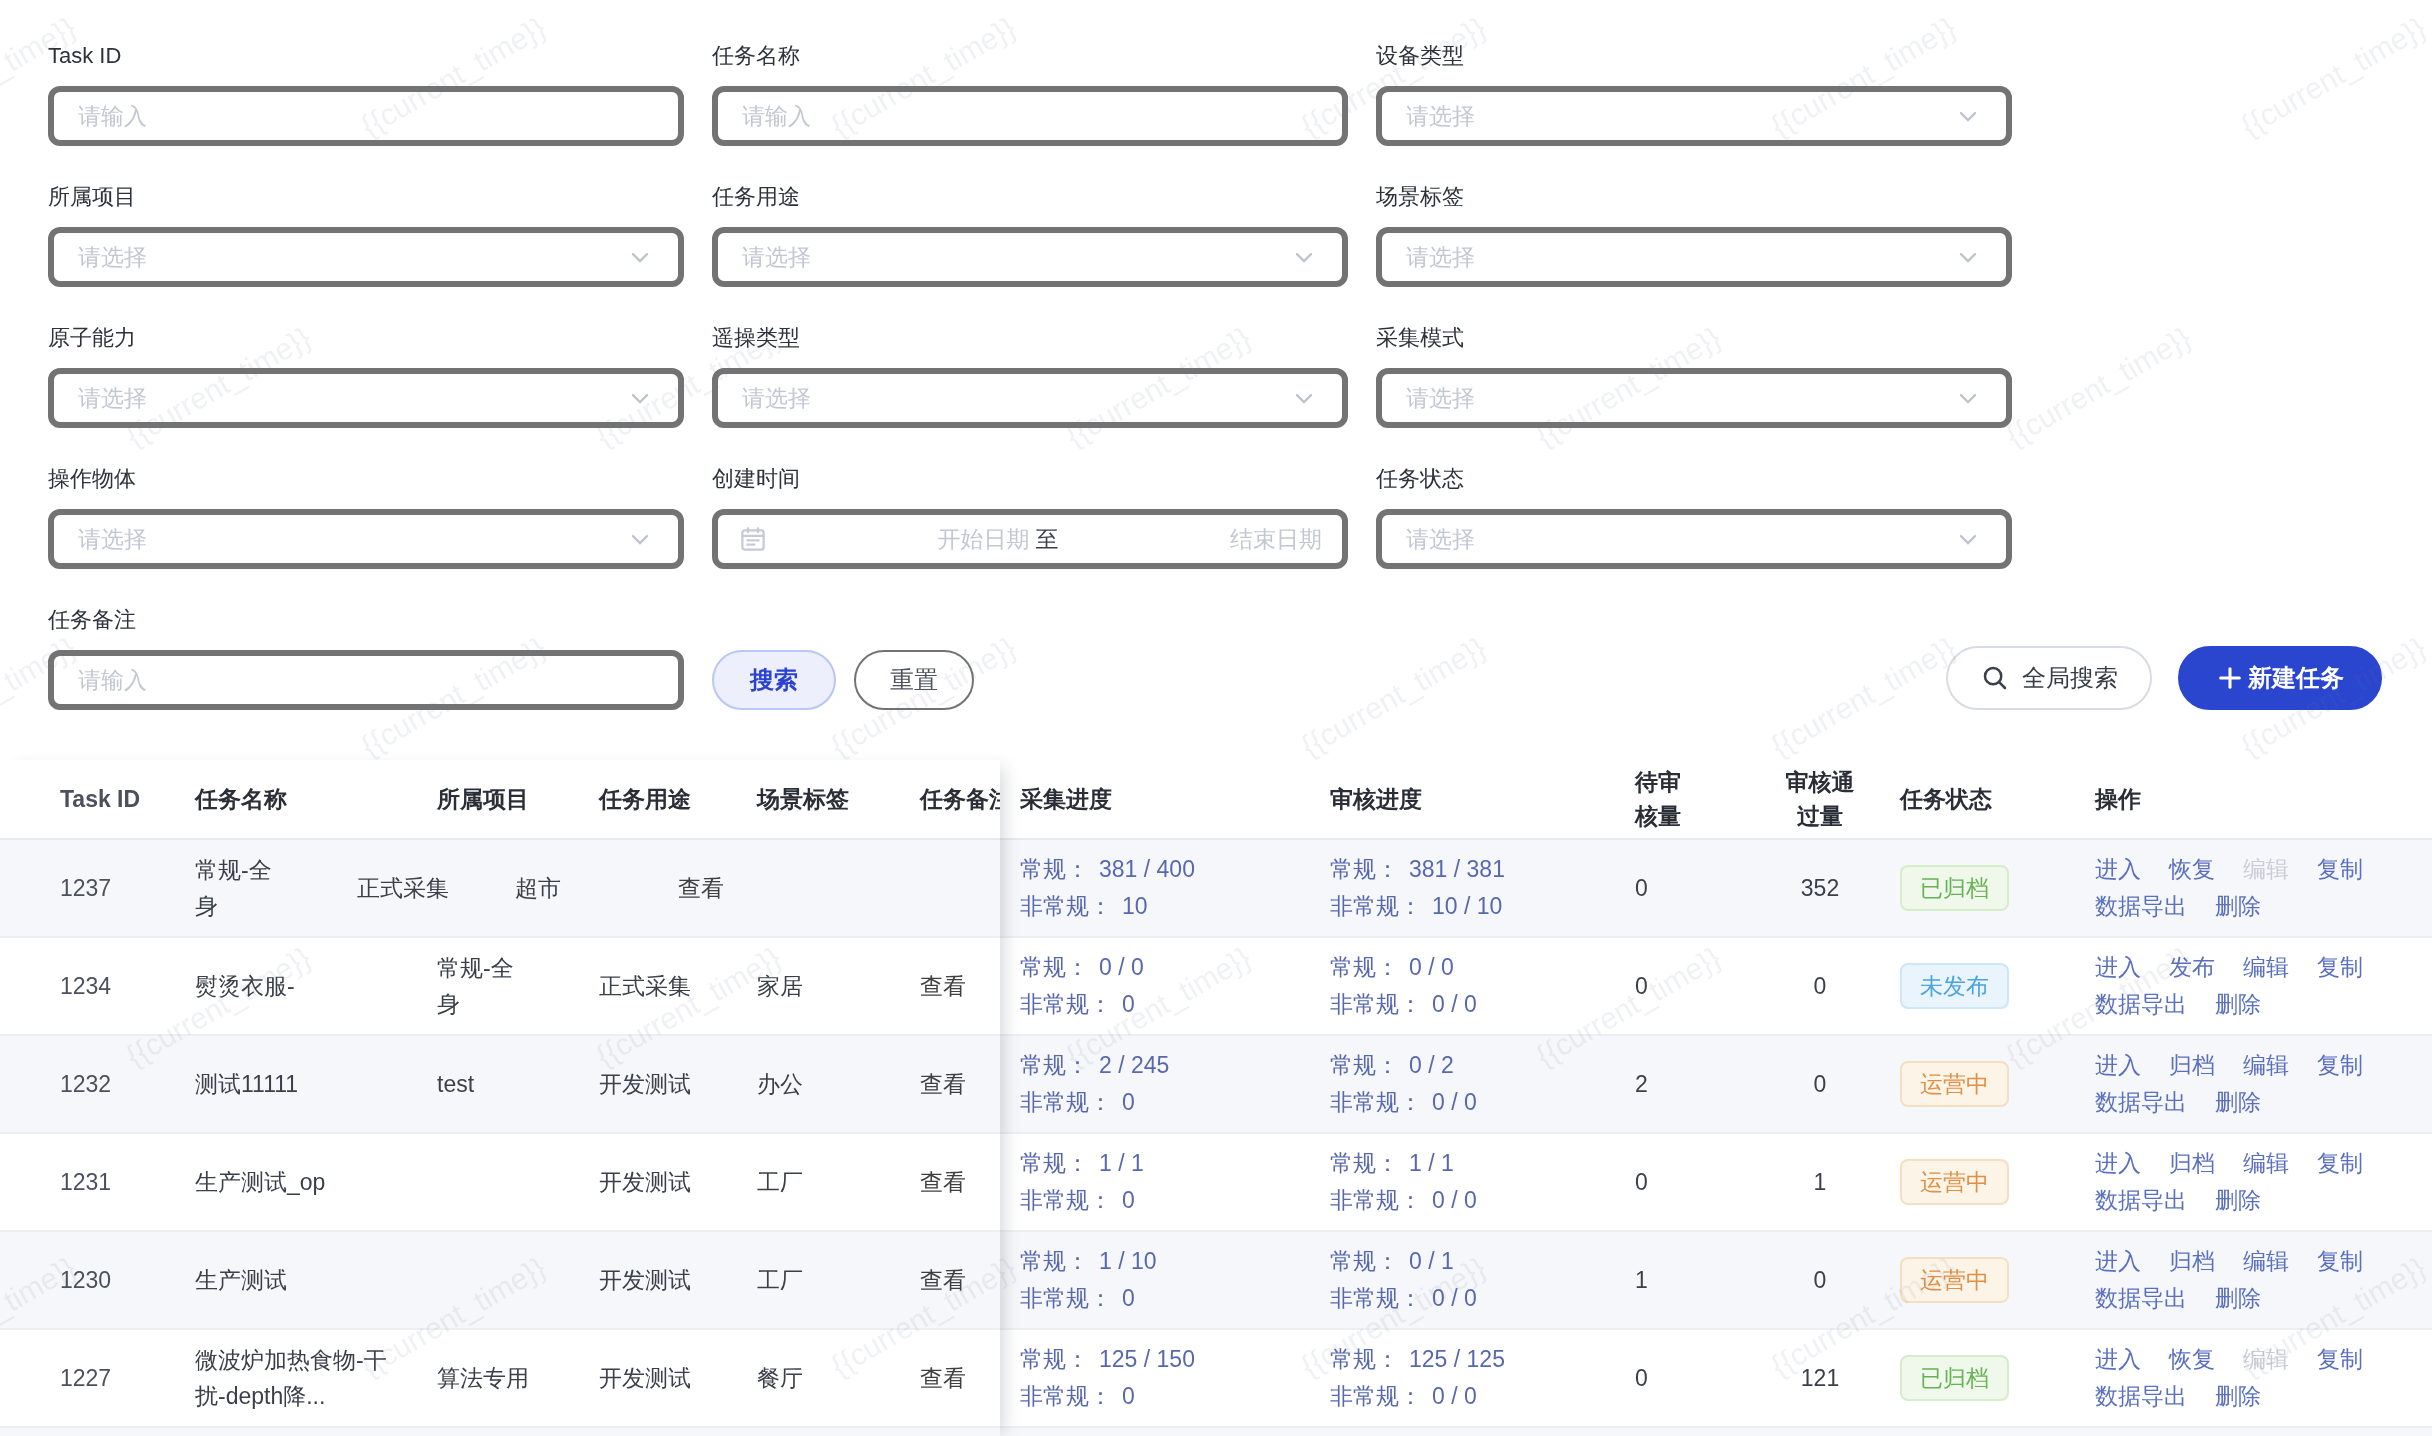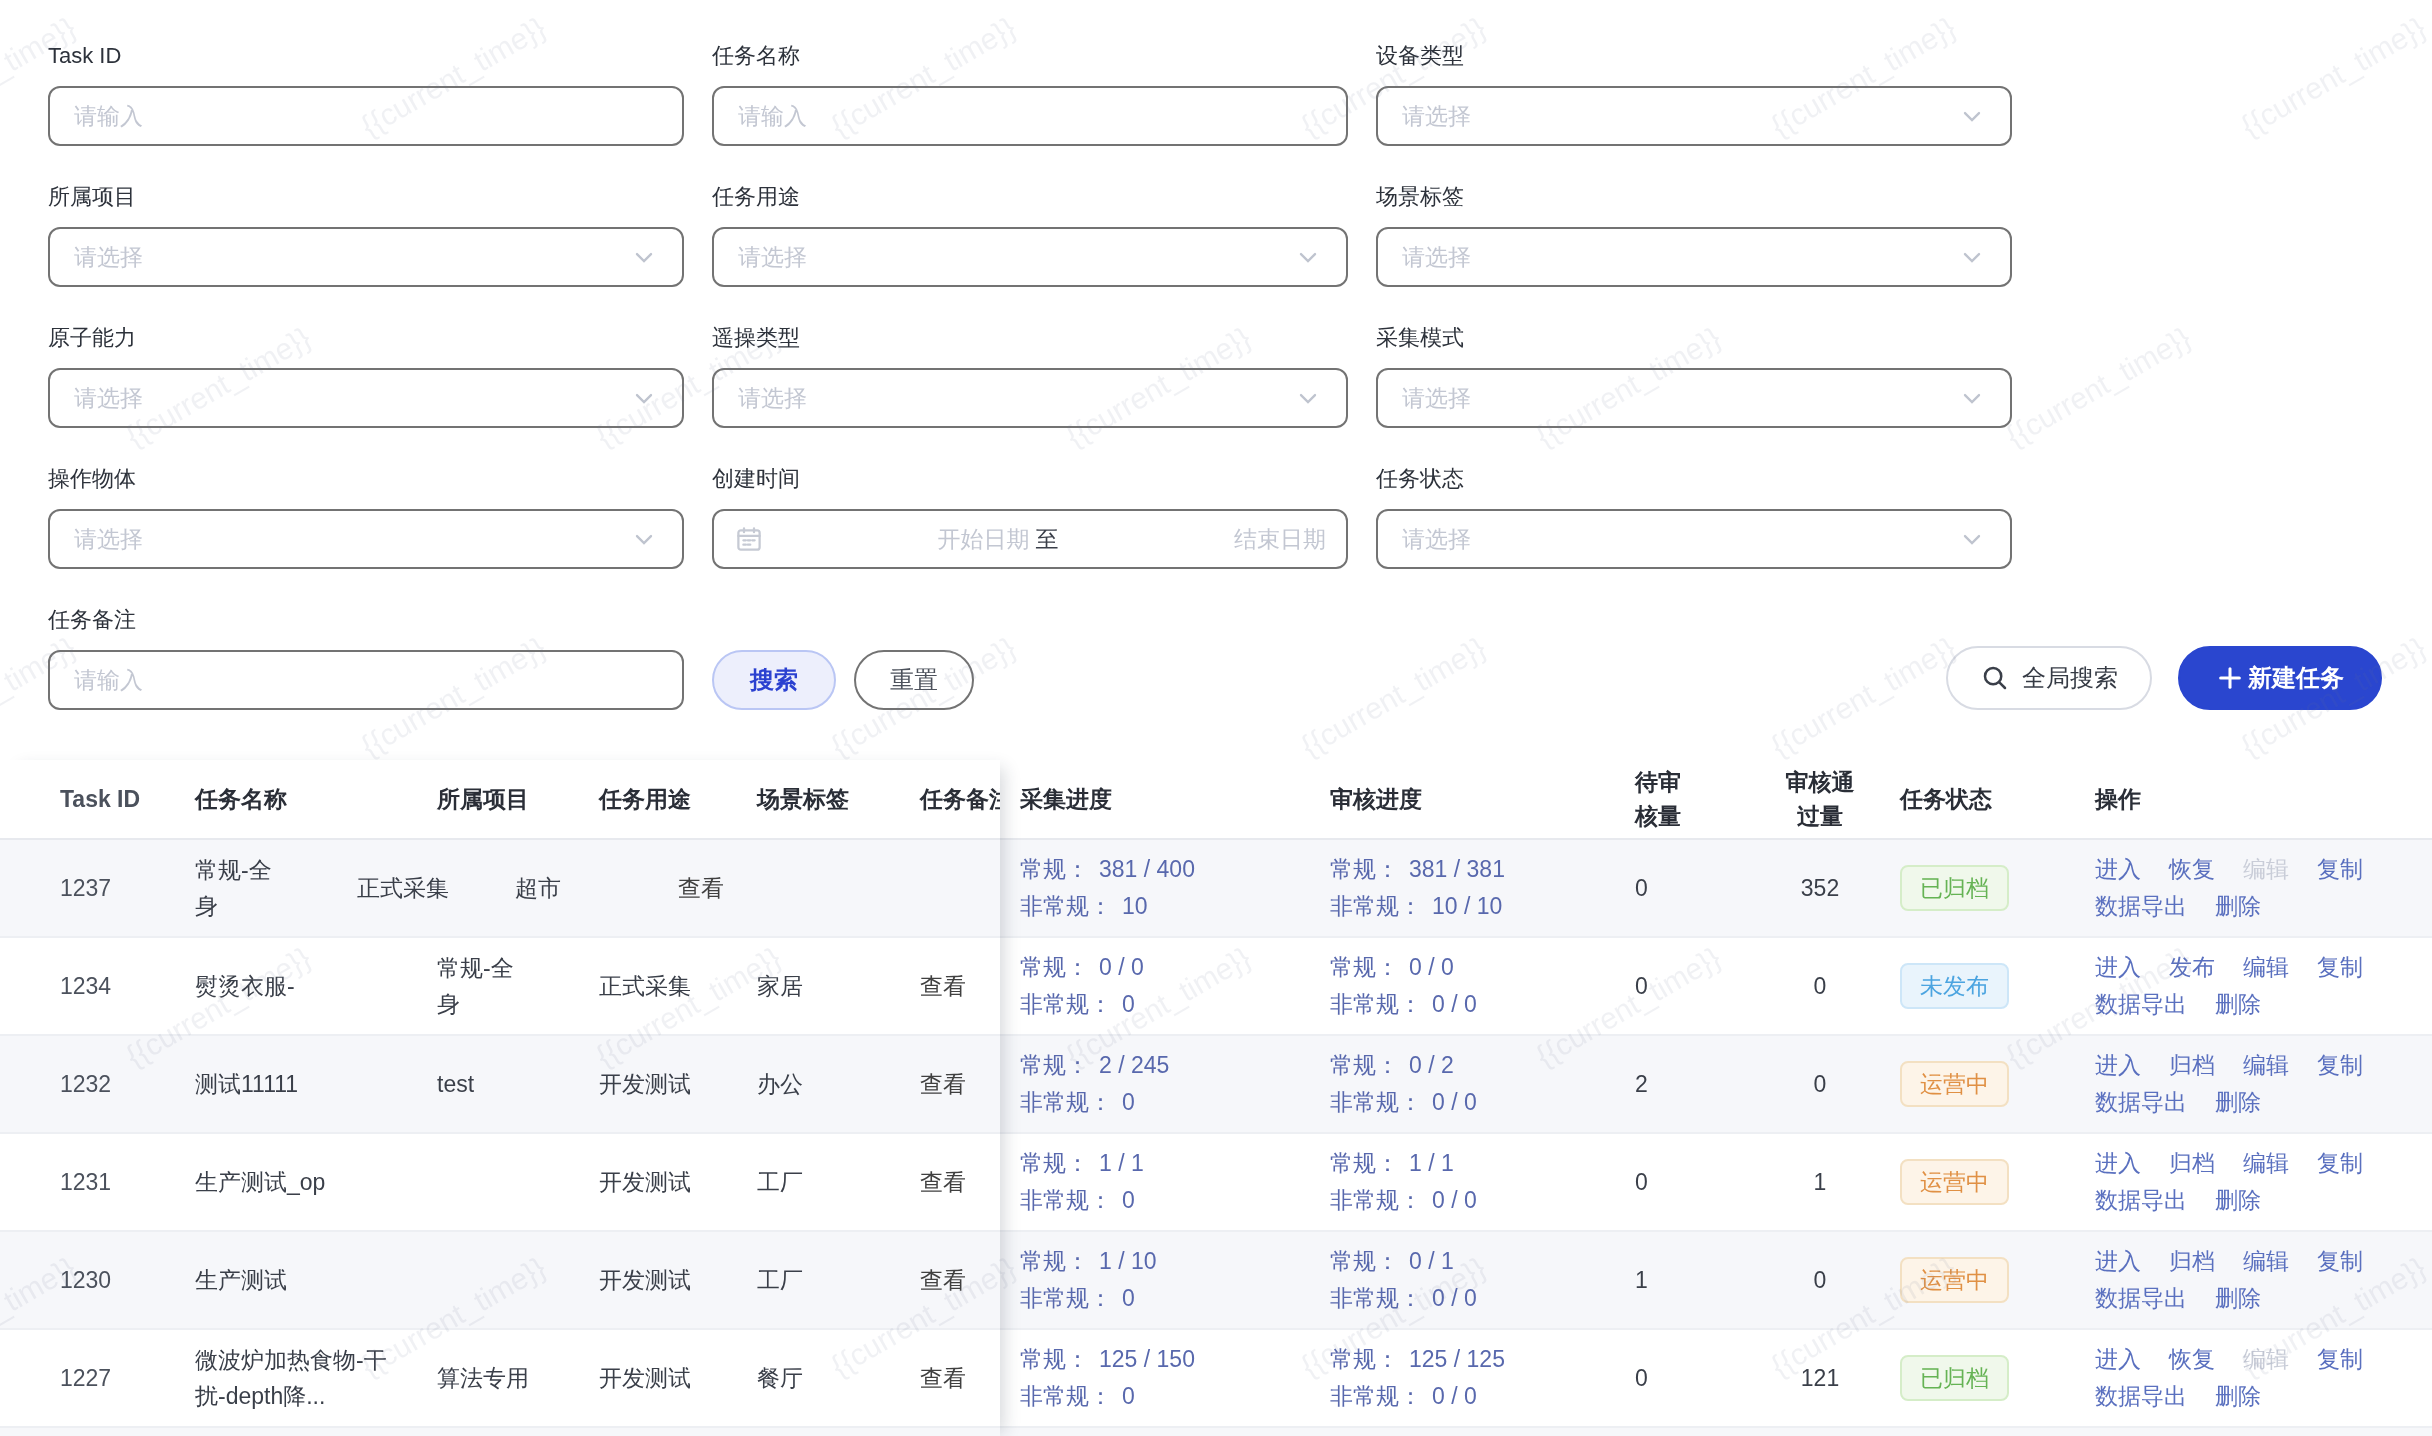--- a/index.html
+++ b/index.html
@@ -10,21 +10,21 @@
     font-family:"Liberation Sans","DejaVu Sans",sans-serif;
   }
   
   .filter-grid {
     display:grid; grid-template-columns:repeat(3,636px);
     column-gap:28px; row-gap:37px; margin:42px 0 0 48px;
   }
   .fgroup { width:636px; }
   .flabel { font-size:22px; color:#2d323b; height:28px; line-height:28px; margin-bottom:16px; }
   .fbox {
-    height:60px; border:2px solid #737373; border-radius:12px; background:#fff;
+    height:60px; border:6px solid #737373; border-radius:12px; background:#fff;
     display:flex; align-items:center; padding:0 24px; font-size:23px;
   }
   .ph { color:#c3c7d2; }
   .chev { margin-left:auto; display:flex; align-items:center; }
   .daterange { padding:0 20px; }
   .dr-seg { flex:1; text-align:right; }
   .dr-sep { color:#3a3f49; padding:0 6px; }
   .cal { display:flex; align-items:center; margin-right:4px; }
   
   .remark-row { display:flex; align-items:flex-end; margin:37px 0 0 48px; }

